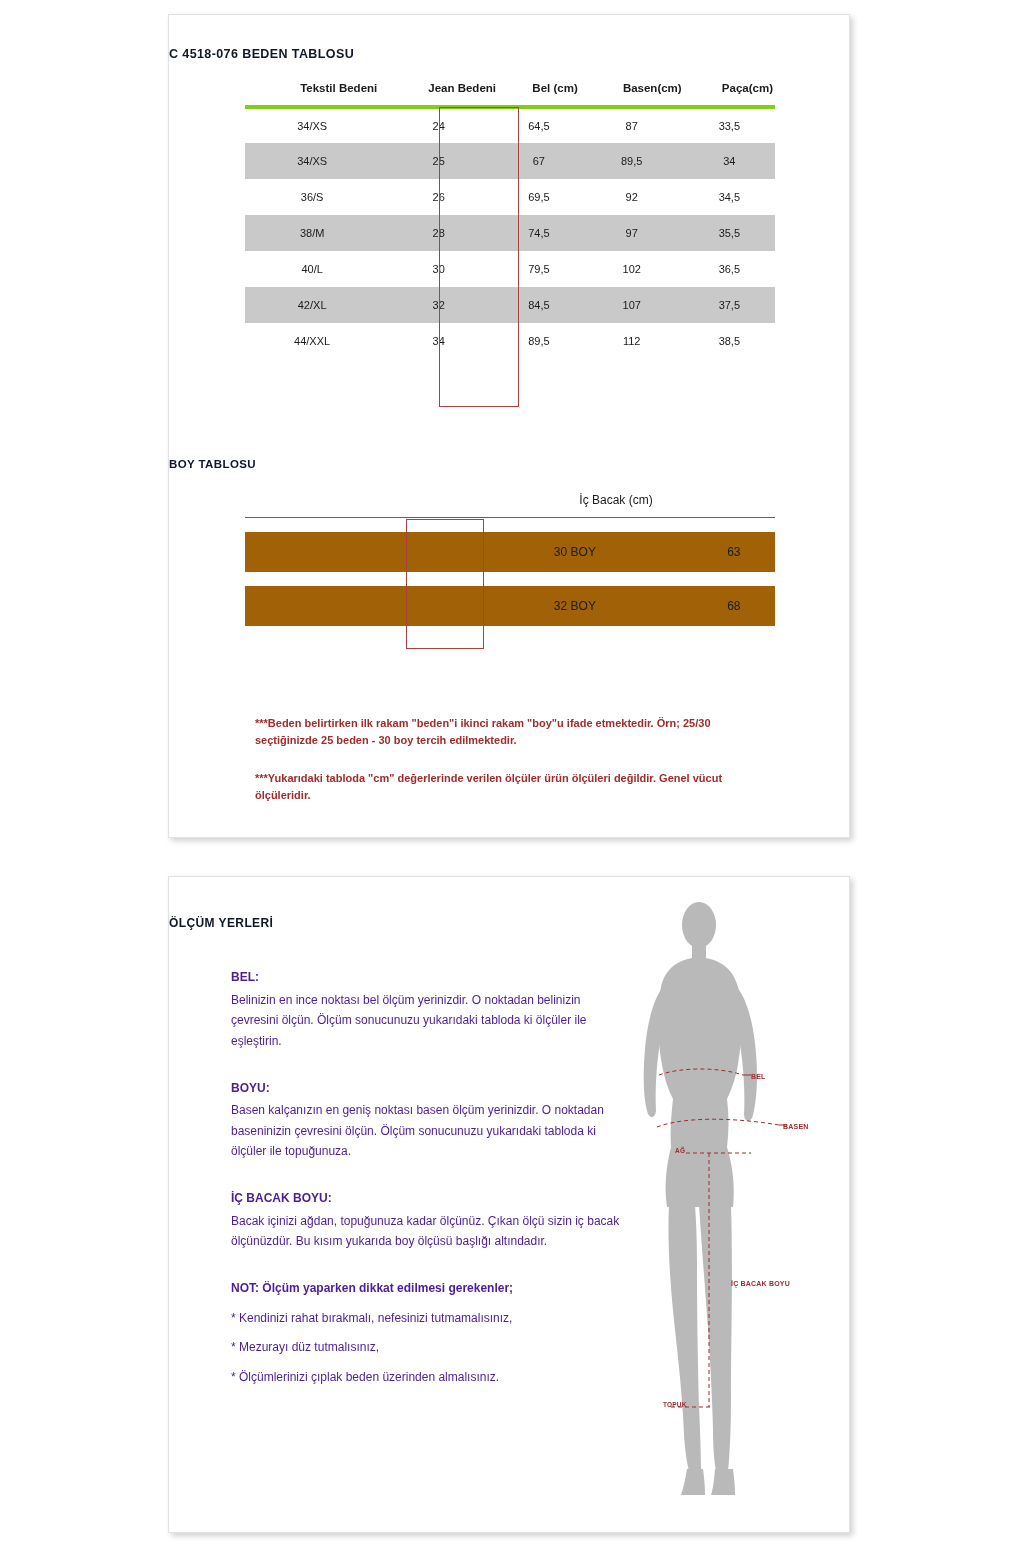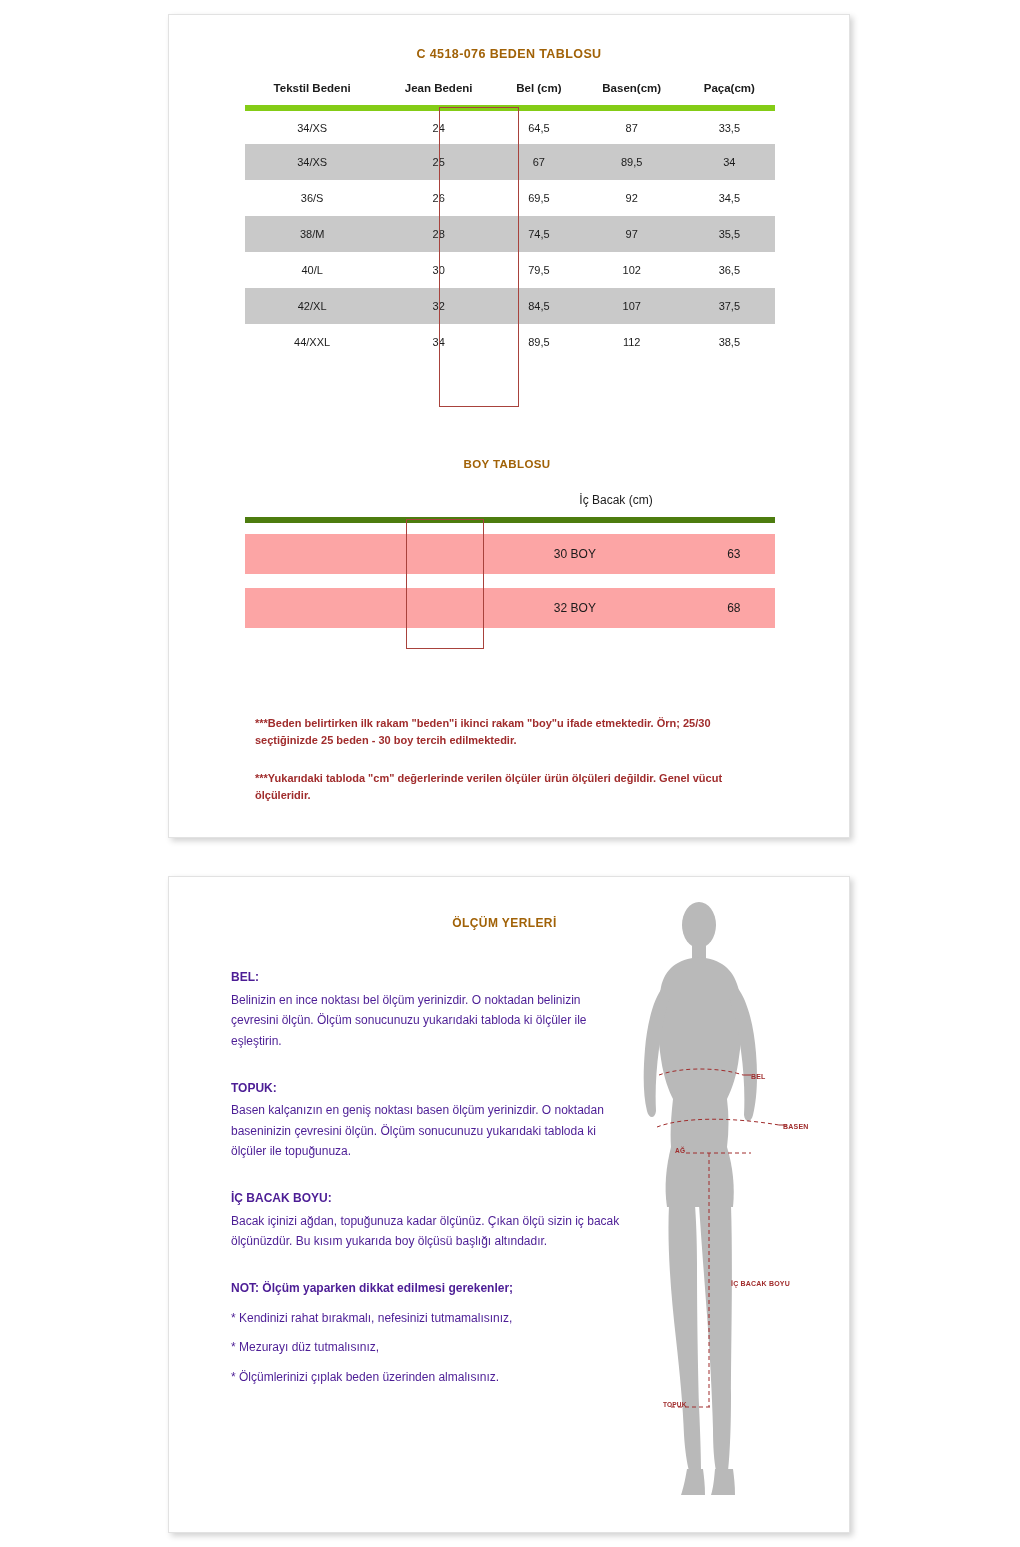--- a/index.html
+++ b/index.html
@@ -24,23 +24,23 @@
 
   
   #card-size {
     left: 168px;
     top: 14px;
     width: 682px;
     height: 824px;
   }
 
   .title-red {
-    color: #a16207;
+    color: #0f172a;
     font-weight: bold;
-    text-align: center;
+    text-align: left;
     letter-spacing: 0.4px;
   }
 
   #size-title {
     position: absolute;
     top: 32px;
     left: 0; right: 0;
     font-size: 12.5px;
   }
 
@@ -50,24 +50,24 @@
     top: 60px;
     width: 530px;
     border-collapse: collapse;
     font-size: 12px;
     color: #1b1b1b;
   }
   table.sizetable th {
     font-weight: bold;
     font-size: 11.5px;
     padding: 6px 2px 10px 2px;
-    text-align: center;
+    text-align: right;
     vertical-align: middle;
     line-height: 1.25;
-    border-bottom: 6px solid #84cc16;
+    border-bottom: 4px solid #84cc16;
   }
   table.sizetable td {
     text-align: center;
     padding: 9px 2px;
     font-size: 11px;
     height: 36px;
   }
   table.sizetable tr.alt td {
     background: #c9c9c9;
   }
@@ -97,27 +97,27 @@
     width: 530px;
     border-collapse: collapse;
     font-size: 12px;
     color: #1b1b1b;
   }
   table.boytable th {
     font-weight: normal;
     font-size: 12px;
     padding: 6px 2px 10px 2px;
     text-align: center;
-    border-bottom: 6px solid #4d7c0f;
+    border-bottom: 1px solid #4d7c0f;
   }
   table.boytable td {
     text-align: center;
     height: 40px;
     font-size: 12px;
-    background: #fca5a5;
+    background: #a16207;
   }
   table.boytable tr.spacer td {
     background: transparent;
     height: 14px;
   }
 
   #boy-col-highlight {
     position: absolute;
     left: 237px;
     top: 504px;
@@ -311,21 +311,21 @@
 </div>
 
 <div class="card" id="card-measure">
 
   <div class="title-red" id="measure-title">ÖLÇÜM YERLERİ</div>
 
   <div id="measure-text">
     <h4>BEL:</h4>
     <p>Belinizin en ince noktası bel ölçüm yerinizdir. O noktadan belinizin çevresini ölçün. Ölçüm sonucunuzu yukarıdaki tabloda ki ölçüler ile eşleştirin.</p>
 
-    <h4>TOPUK:</h4>
+    <h4>BOYU:</h4>
     <p>Basen kalçanızın en geniş noktası basen ölçüm yerinizdir. O noktadan baseninizin çevresini ölçün. Ölçüm sonucunuzu yukarıdaki tabloda ki ölçüler ile topuğunuza.</p>
 
     <h4>İÇ BACAK BOYU:</h4>
     <p>Bacak içinizi ağdan, topuğunuza kadar ölçünüz. Çıkan ölçü sizin iç bacak ölçünüzdür. Bu kısım yukarıda boy ölçüsü başlığı altındadır.</p>
 
     <div class="notes">
       <div class="nothead">NOT: Ölçüm yaparken dikkat edilmesi gerekenler;</div>
       <div>* Kendinizi rahat bırakmalı, nefesinizi tutmamalısınız,</div>
       <div>* Mezurayı düz tutmalısınız,</div>
       <div>* Ölçümlerinizi çıplak beden üzerinden almalısınız.</div>

